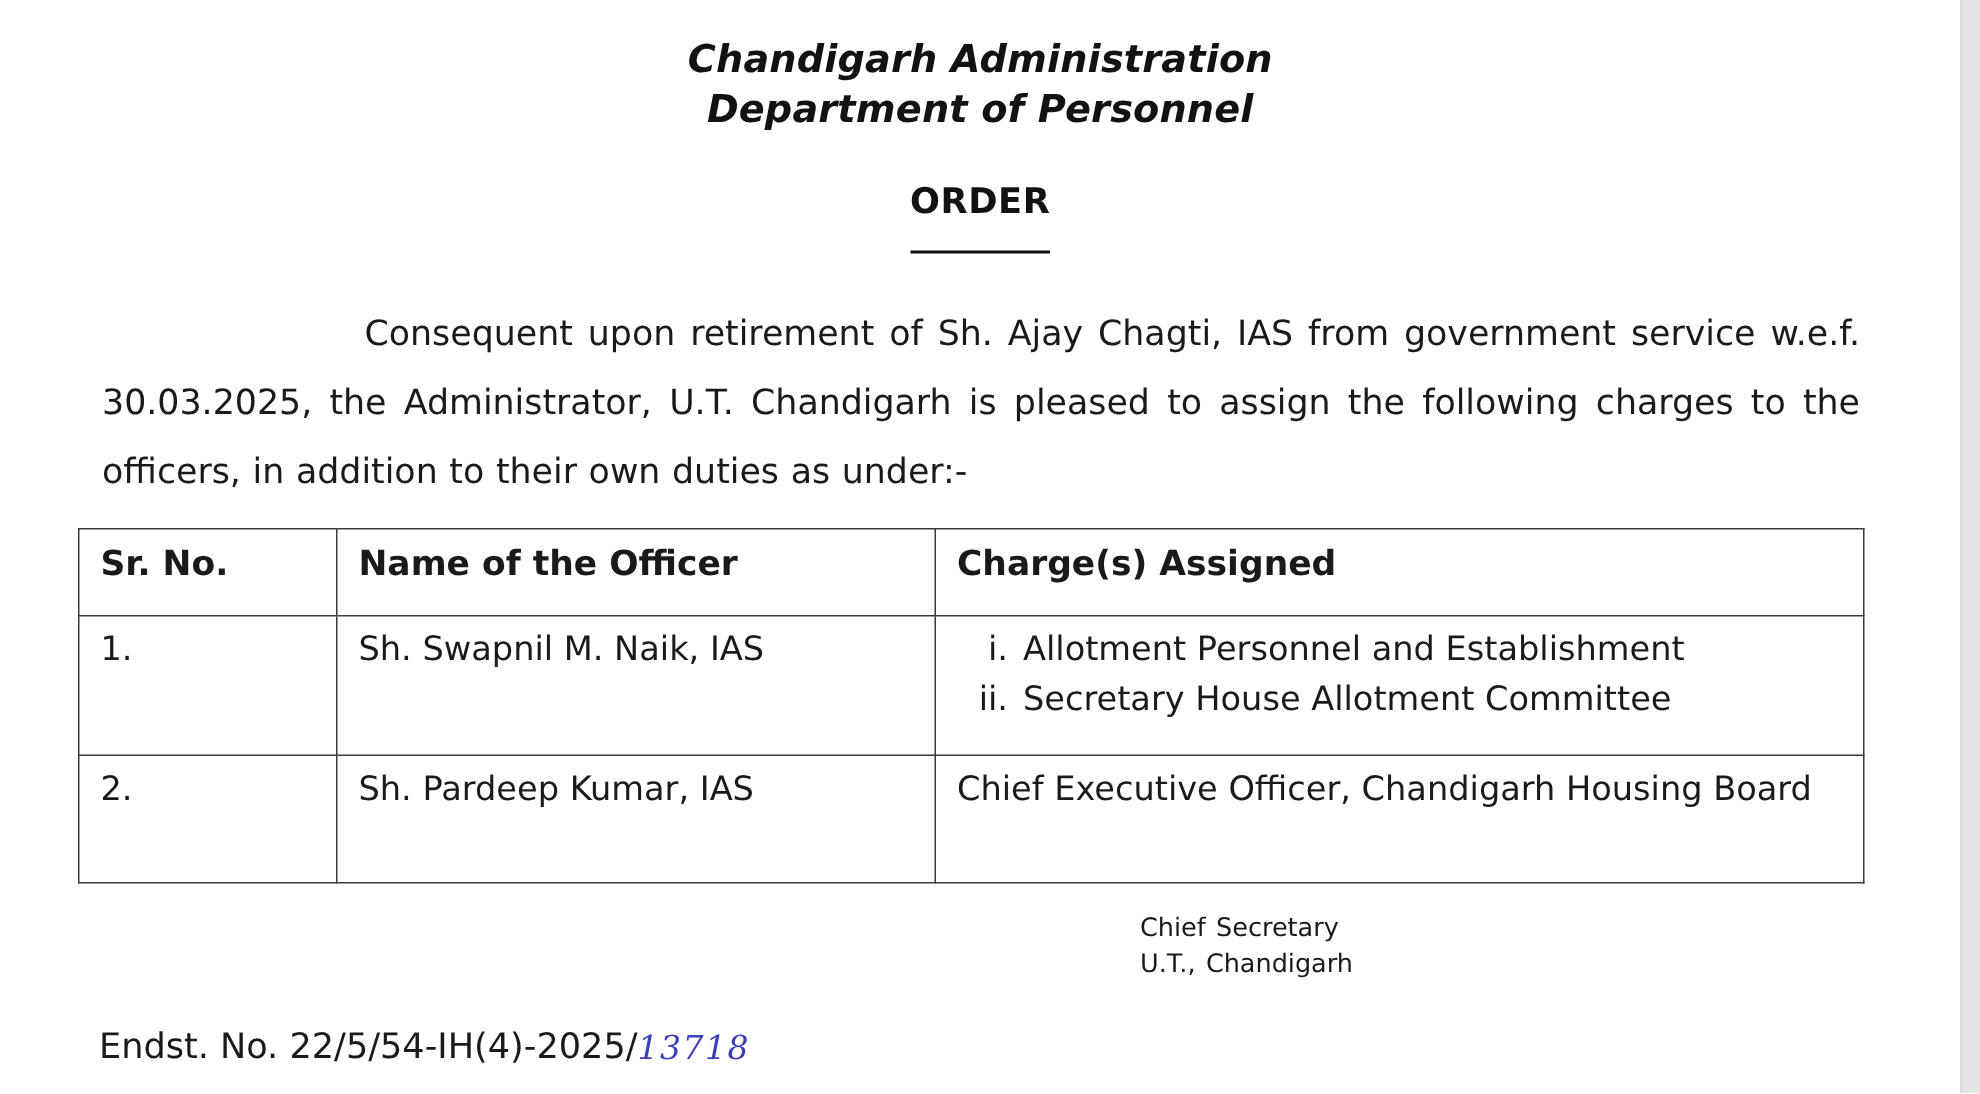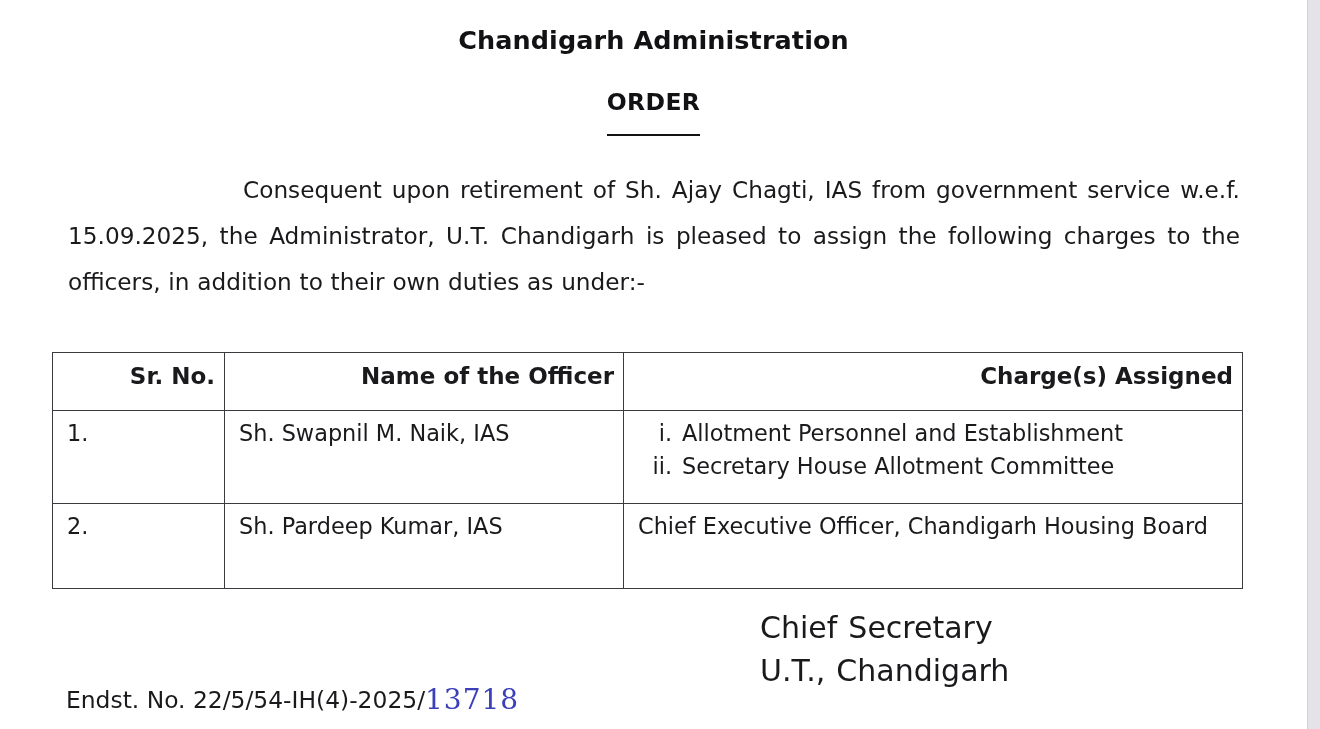--- a/index.html
+++ b/index.html
@@ -40,20 +40,21 @@
     left: 0;
     width: 1307px;
     height: 729px;
     box-sizing: border-box;
   }
 
   
   .doc-header {
     text-align: center;
     padding-top: 24px;
+    font-style: italic;
   }
   .doc-header .line {
     font-weight: bold;
     font-size: 25.5px;
     letter-spacing: 0.1px;
     line-height: 1.28;
     color: #121215;
   }
 
   .order-heading-wrap {
@@ -99,21 +100,20 @@
     vertical-align: top;
     padding: 6px 9px 6px 14px;
     text-align: left;
     line-height: 1.45;
   }
   .charge-table thead th {
     font-weight: bold;
     height: 44px;
     font-size: 23px;
     padding-top: 7px;
-    text-align: right;
   }
   .col-sr   { width: 148px; }
   .col-name { width: 375px; }
   .col-chg  { width: auto; margin-top: 24px; }
 
   .row-1 td { height: 80px; }
   .row-2 td { height: 72px; }
 
   .charge-list {
     list-style: none;
@@ -133,21 +133,21 @@
   }
   .charge-list .txt {
     flex: 1 1 auto;
   }
 
   
   .signature {
     position: absolute;
     left: 760px;
     top: 607px;
-    font-size: 30px;
+    font-size: 17px;
     line-height: 1.42;
     color: #1a1a1d;
     word-spacing: 1.5px;
   }
 
   
   .endst {
     position: absolute;
     left: 66px;
     top: 683px;
@@ -159,45 +159,47 @@
     position: absolute;
     left: 757px;
     top: 683px;
     font-size: 23.4px;
     color: #1a1a1d;
     white-space: nowrap;
   }
   .ink {
     color: #3b40ba;
     font-family: "DejaVu Serif", "Liberation Serif", serif;
-    font-size: 28px;
+    font-style: italic;
+    font-size: 22px;
     letter-spacing: 1px;
     vertical-align: -1px;
   }
   .dated .ink {
     margin-left: 7px;
     letter-spacing: 1.5px;
   }
 </style>
 </head>
 <body>
 
 <div class="page">
 
   <div class="sheet">
 
     <div class="doc-header">
       <div class="line">Chandigarh Administration</div>
+      <div class="line">Department of Personnel</div>
     </div>
 
     <div class="order-heading-wrap">
       <span class="order-heading">ORDER</span>
     </div>
 
-    <p class="body-para">Consequent upon retirement of Sh. Ajay Chagti, IAS from government service w.e.f. 15.09.2025, the Administrator, U.T. Chandigarh is pleased to assign the following charges to the officers, in addition to their own duties as under:-</p>
+    <p class="body-para">Consequent upon retirement of Sh. Ajay Chagti, IAS from government service w.e.f. 30.03.2025, the Administrator, U.T. Chandigarh is pleased to assign the following charges to the officers, in addition to their own duties as under:-</p>
 
     <table class="charge-table">
       <thead>
         <tr>
           <th class="col-sr">Sr. No.</th>
           <th class="col-name">Name of the Officer</th>
           <th class="col-chg">Charge(s) Assigned</th>
         </tr>
       </thead>
       <tbody>

